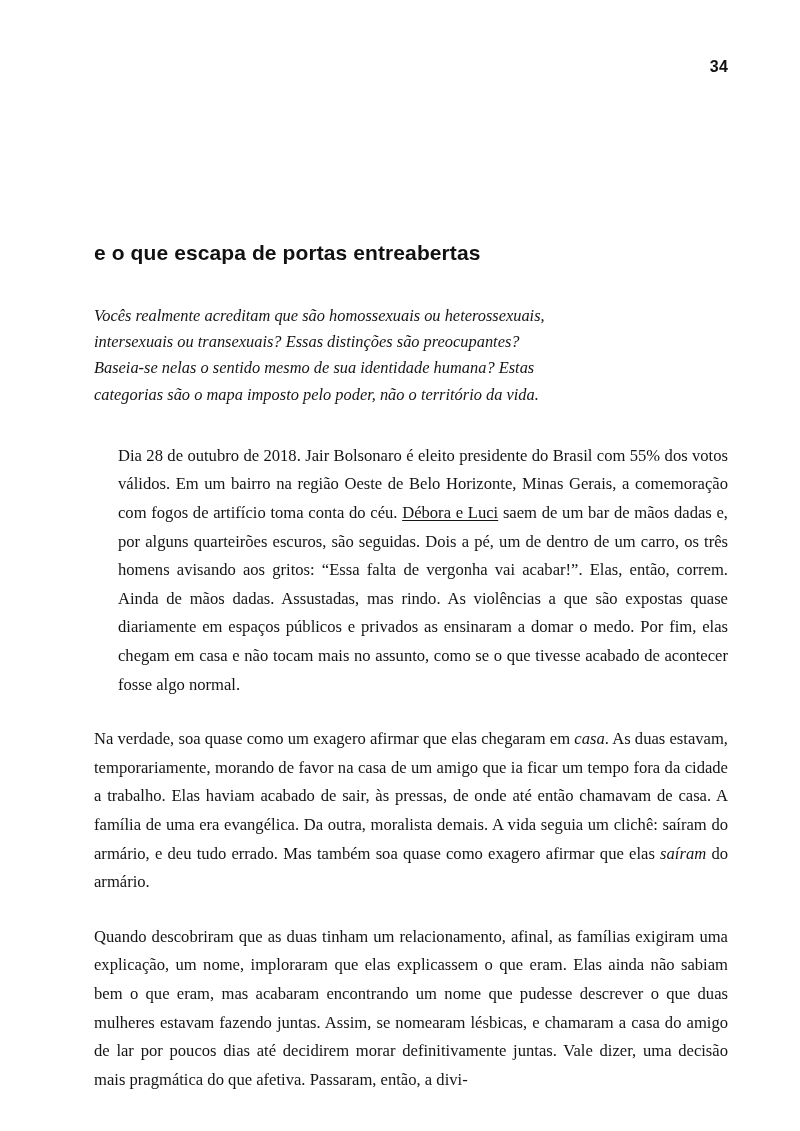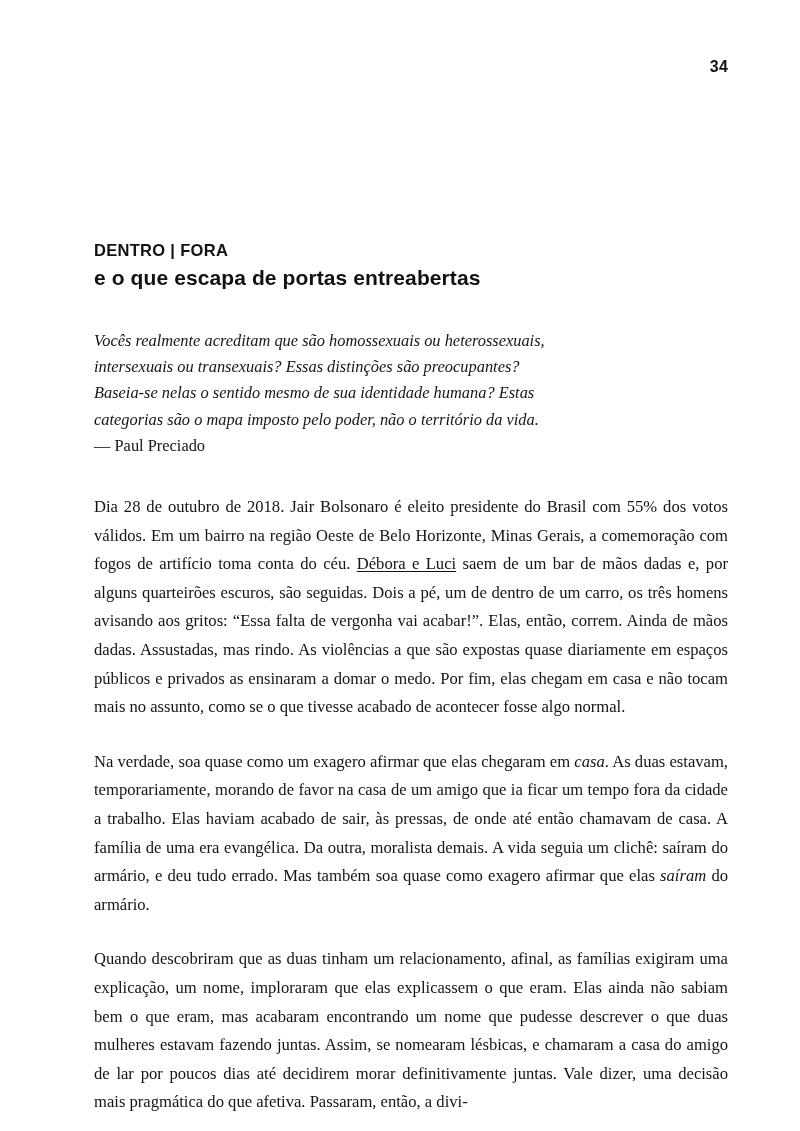--- a/index.html
+++ b/index.html
@@ -76,45 +76,44 @@
     font-family: "Liberation Serif", serif;
     font-size: 16.6px;
     line-height: 28.6px;
     color: #141414;
     text-align: justify;
     text-justify: inter-word;
     margin-top: 26px;
   }
   .body-par.first {
     margin-top: 34px;
+    margin-left: 24px;
   }
   .underline {
     text-decoration: underline;
     text-underline-offset: 2px;
   }
   em {
     font-style: italic;
   }
 </style>
 </head>
 <body>
 
 <div class="page">
 
   <div class="page-number">34</div>
 
   <div class="content">
 
-    <div class="chapter-title">DENTRO | FORA</div>
 
     <div class="chapter-subtitle">e o que escapa de portas entreabertas</div>
 
     <div class="epigraph">
       <div class="epigraph-text">Vocês realmente acreditam que são homossexuais ou heterossexuais, intersexuais ou transexuais? Essas distinções são preocupantes? Baseia-se nelas o sentido mesmo de sua identidade humana? Estas categorias são o mapa imposto pelo poder, não o território da vida.</div>
-      <div class="epigraph-attrib">— Paul Preciado</div>
     </div>
 
     <p class="body-par first"><span>Dia 28 de outubro de 2018. Jair Bolsonaro é eleito presidente do Brasil com 55% dos votos válidos. Em um bairro na região Oeste de Belo Horizonte, Minas Gerais, a comemoração com fogos de artifício toma conta do céu. </span><span class="underline">Débora e Luci</span><span> saem de um bar de mãos dadas e, por alguns quarteirões escuros, são seguidas. Dois a pé, um de dentro de um carro, os três homens avisando aos gritos: “Essa falta de vergonha vai acabar!”. Elas, então, correm. Ainda de mãos dadas. Assustadas, mas rindo. As violências a que são expostas quase diariamente em espaços públicos e privados as ensinaram a domar o medo. Por fim, elas chegam em casa e não tocam mais no assunto, como se o que tivesse acabado de acontecer fosse algo normal.</span></p>
 
     <p class="body-par"><span>Na verdade, soa quase como um exagero afirmar que elas chegaram em </span><em>casa</em><span>. As duas estavam, temporariamente, morando de favor na casa de um amigo que ia ficar um tempo fora da cidade a trabalho. Elas haviam acabado de sair, às pressas, de onde até então chamavam de casa. A família de uma era evangélica. Da outra, moralista demais. A vida seguia um clichê: saíram do armário, e deu tudo errado. Mas também soa quase como exagero afirmar que elas </span><em>saíram</em><span> do armário.</span></p>
 
     <p class="body-par">Quando descobriram que as duas tinham um relacionamento, afinal, as famílias exigiram uma explicação, um nome, imploraram que elas explicassem o que eram. Elas ainda não sabiam bem o que eram, mas acabaram encontrando um nome que pudesse descrever o que duas mulheres estavam fazendo juntas. Assim, se nomearam lésbicas, e chamaram a casa do amigo de lar por poucos dias até decidirem morar definitivamente juntas. Vale dizer, uma decisão mais pragmática do que afetiva. Passaram, então, a divi-</p>
 
   </div>
 </div>

